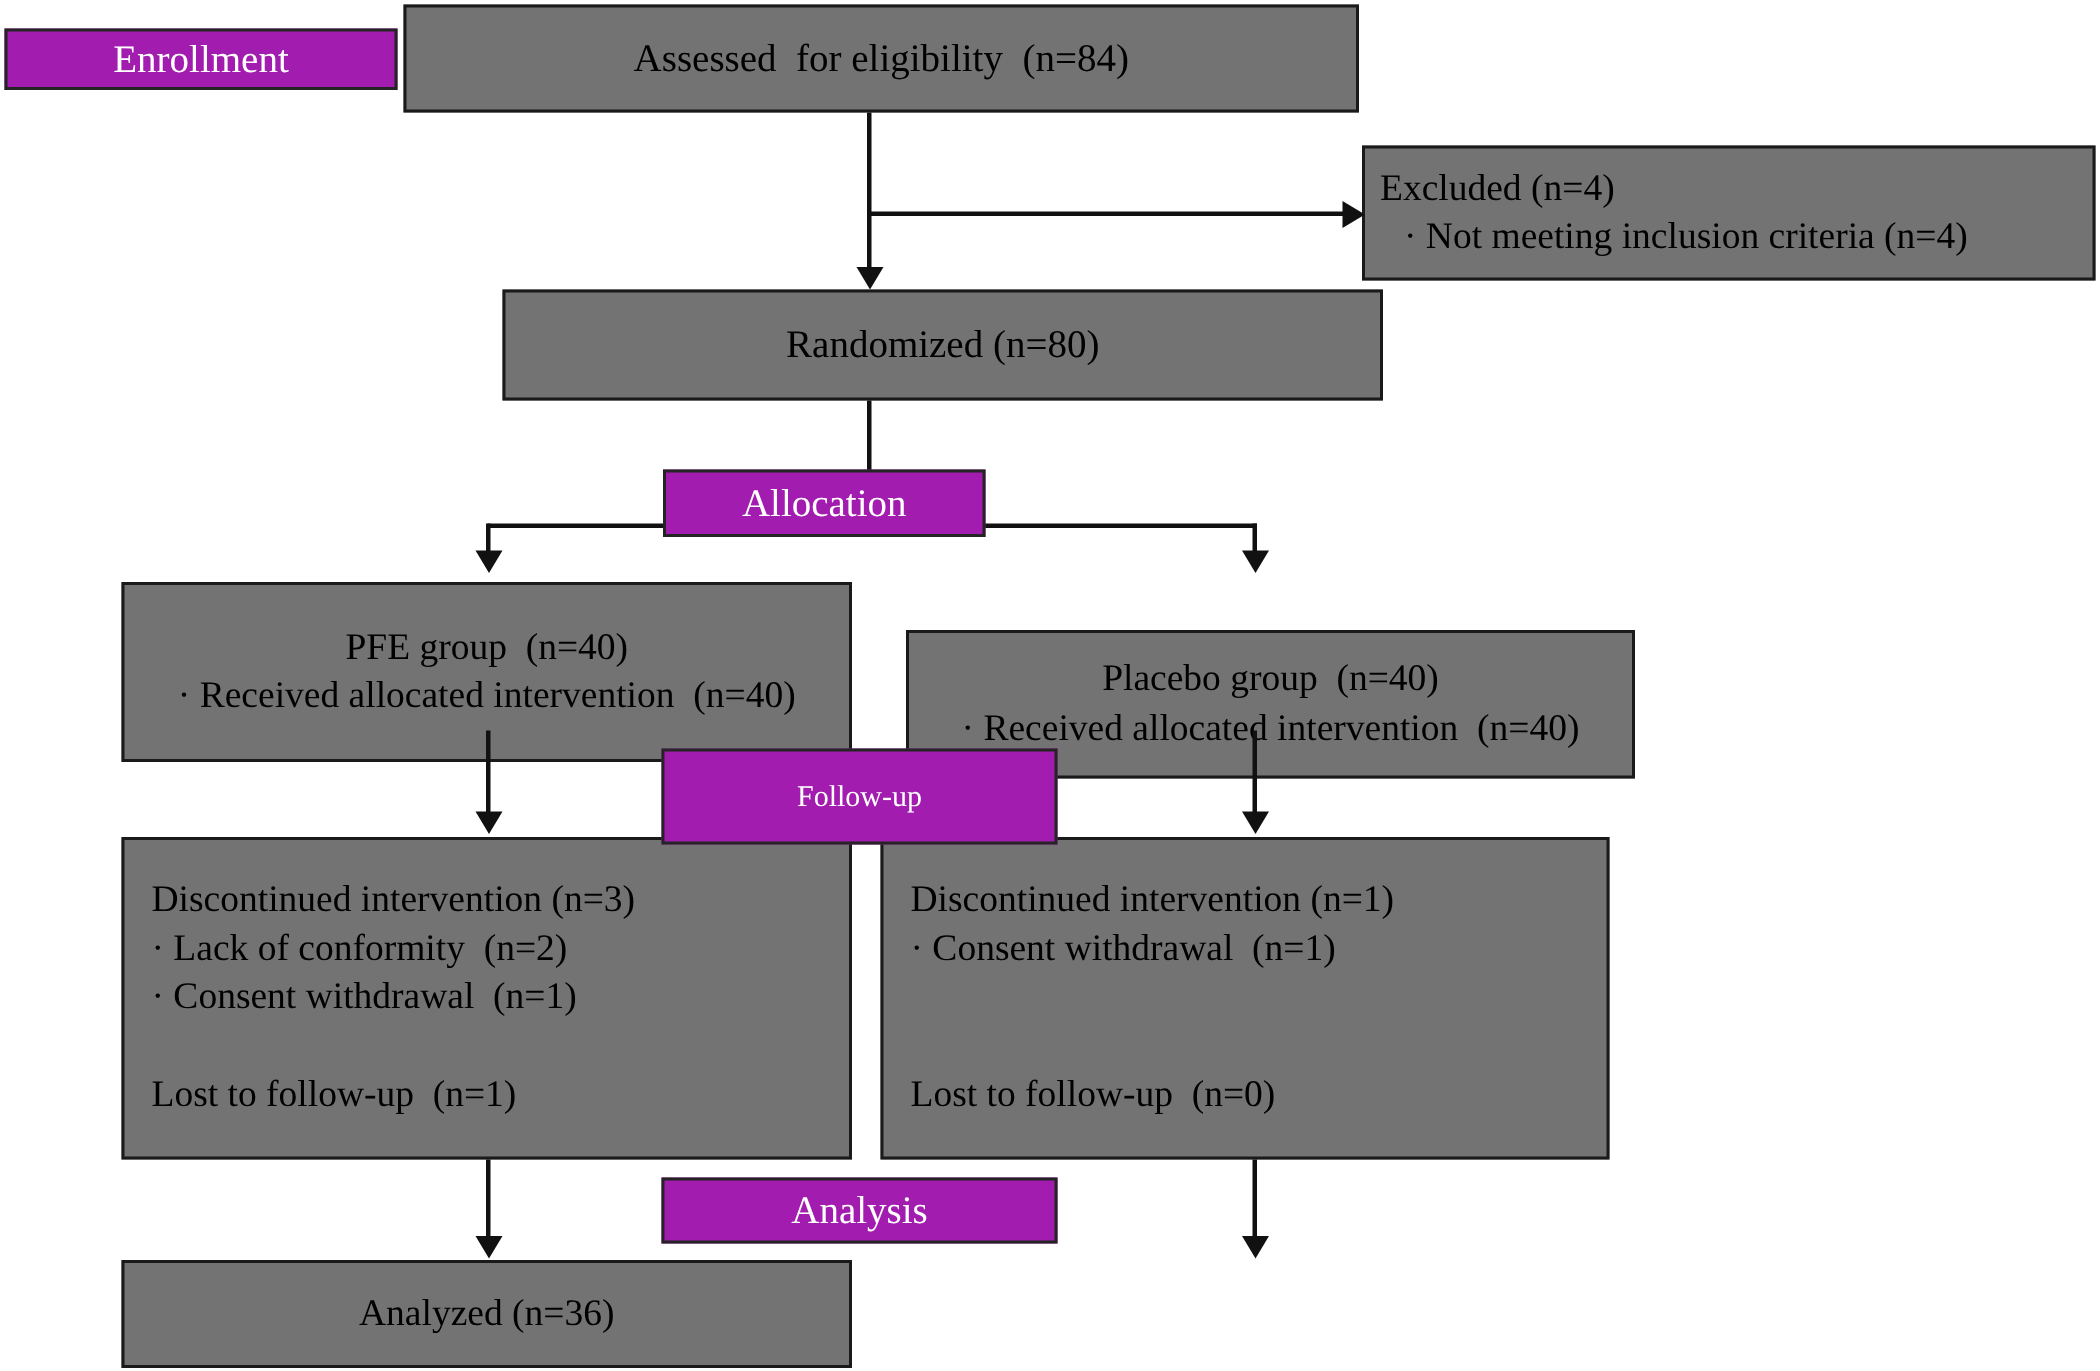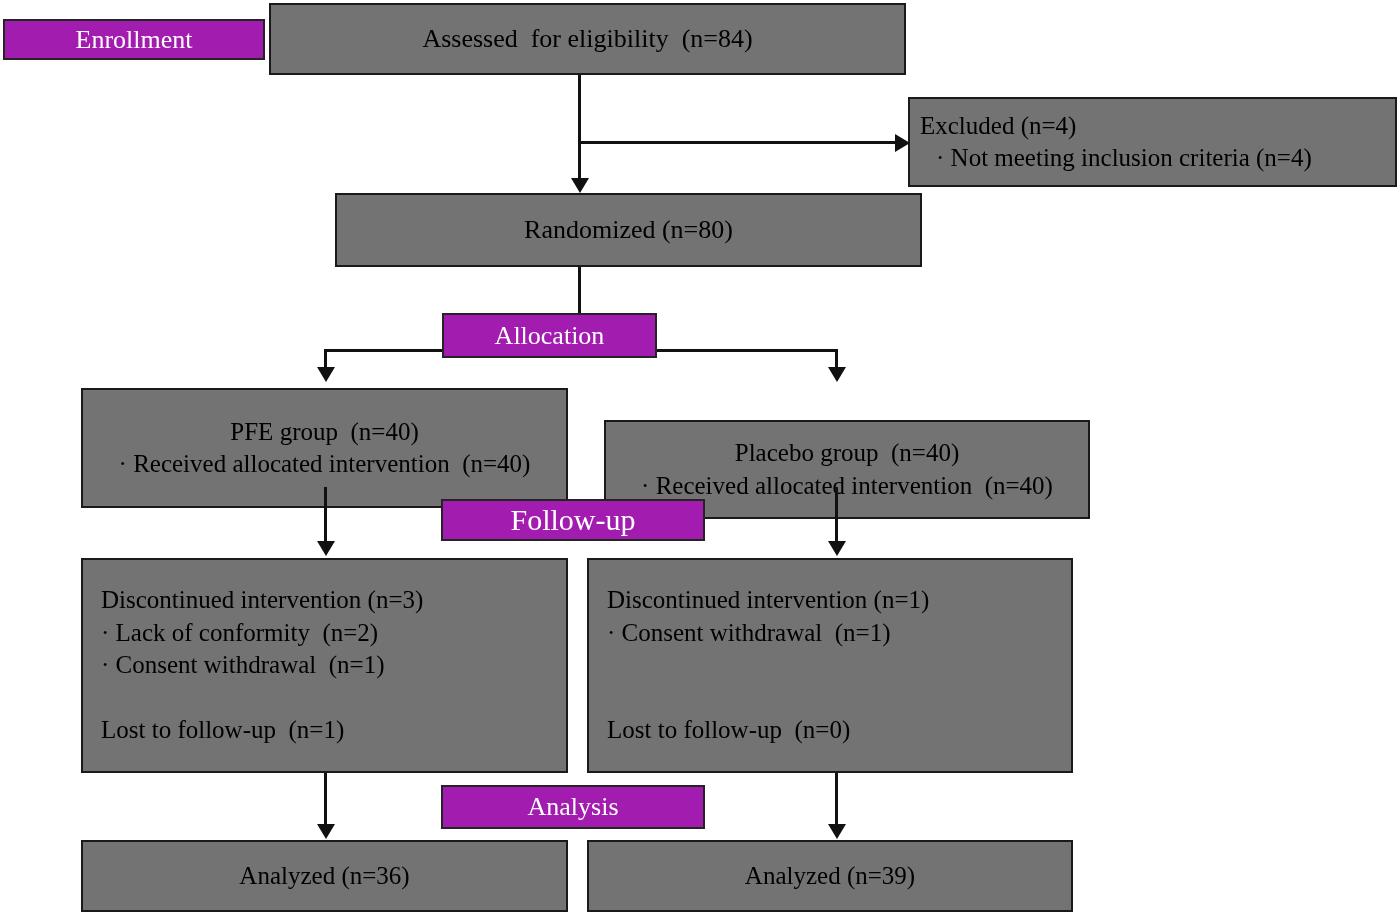--- a/index.html
+++ b/index.html
@@ -149,21 +149,21 @@
     <span class="line-txt">Placebo group  (n=40)</span>
     <span class="line-txt">· Received allocated intervention  (n=40)</span>
   </div>
 
   <div class="vline" style="left:324px; top:487px; height:55px;"></div>
   <div class="arrow-down" style="left:317px; top:541px;"></div>
 
   <div class="vline" style="left:835px; top:487px; height:55px;"></div>
   <div class="arrow-down" style="left:828px; top:541px;"></div>
 
-  <div class="band" style="left:441px; top:499px; width:264px; height:42px; font-size:30px;">
+  <div class="band" style="left:441px; top:499px; width:264px; height:64px; font-size:20px;">
     <span>Follow-up</span>
   </div>
 
   <div class="box left" style="left:81px; top:558px; width:487px; height:215px; font-size:25px; padding:10px 18px;">
     <span class="line-txt">Discontinued intervention (n=3)</span>
     <span class="line-txt">· Lack of conformity  (n=2)</span>
     <span class="line-txt">· Consent withdrawal  (n=1)</span>
     <span class="spacer-line"></span>
     <span class="line-txt">Lost to follow-up  (n=1)</span>
   </div>
@@ -183,17 +183,14 @@
   <div class="arrow-down" style="left:828px; top:824px;"></div>
 
   <div class="band" style="left:441px; top:785px; width:264px; height:44px; font-size:26px;">
     <span>Analysis</span>
   </div>
 
   <div class="box center" style="left:81px; top:840px; width:487px; height:72px; font-size:25px;">
     <span class="line-txt">Analyzed (n=36)</span>
   </div>
 
-  <div class="box center" style="left:587px; top:840px; width:486px; height:72px; font-size:25px;">
-    <span class="line-txt">Analyzed (n=39)</span>
-  </div>
 
 </div>
 
 </body></html>

